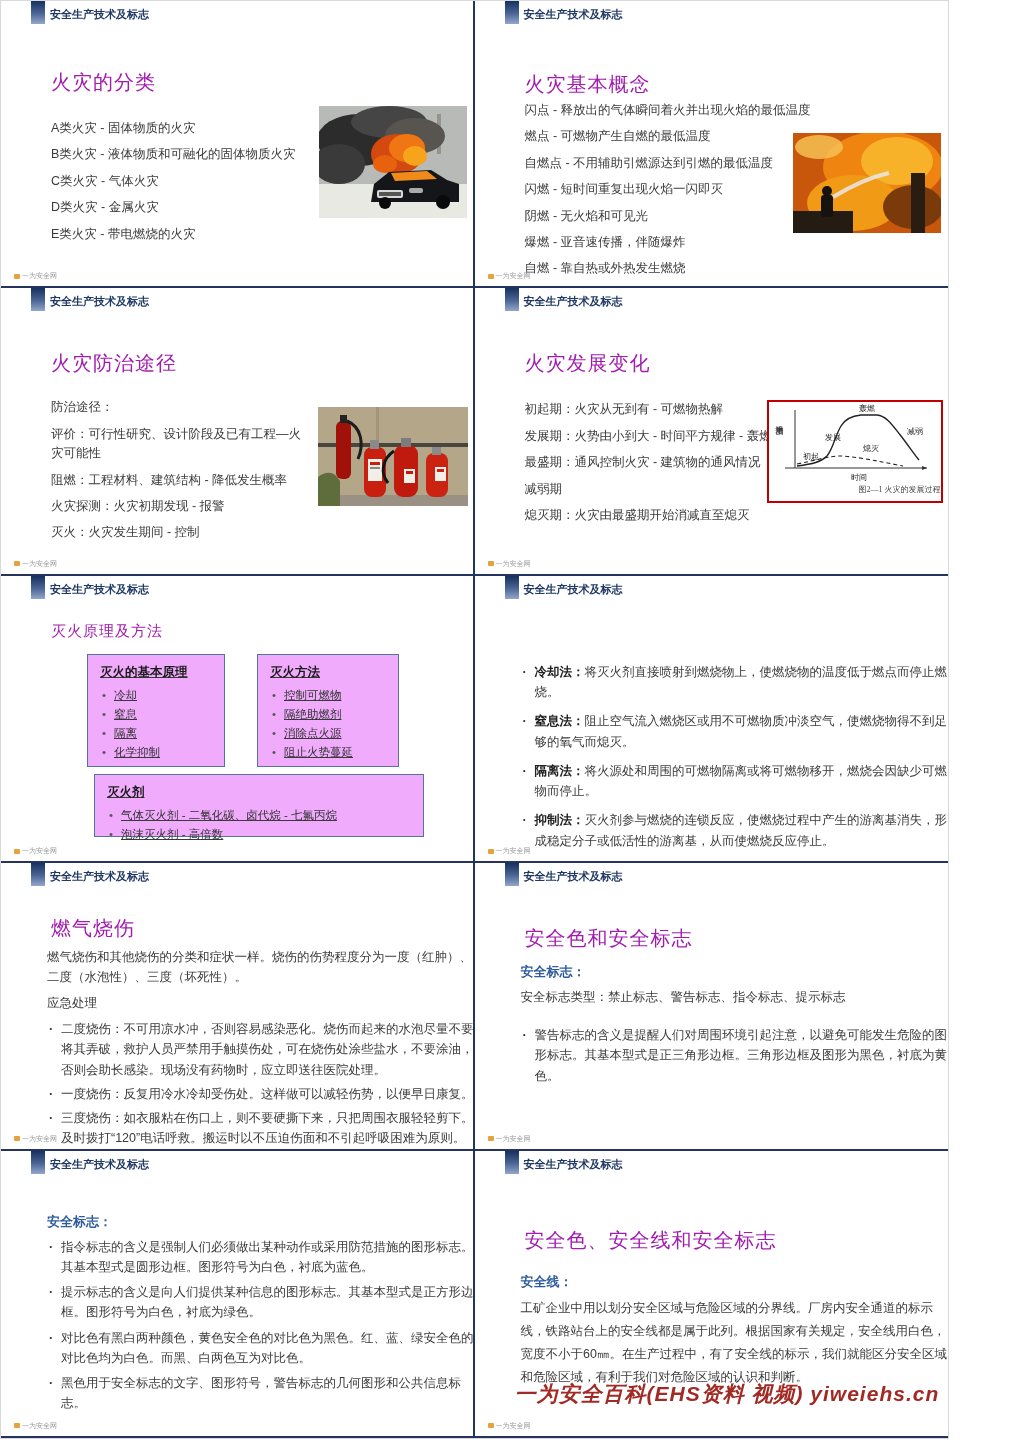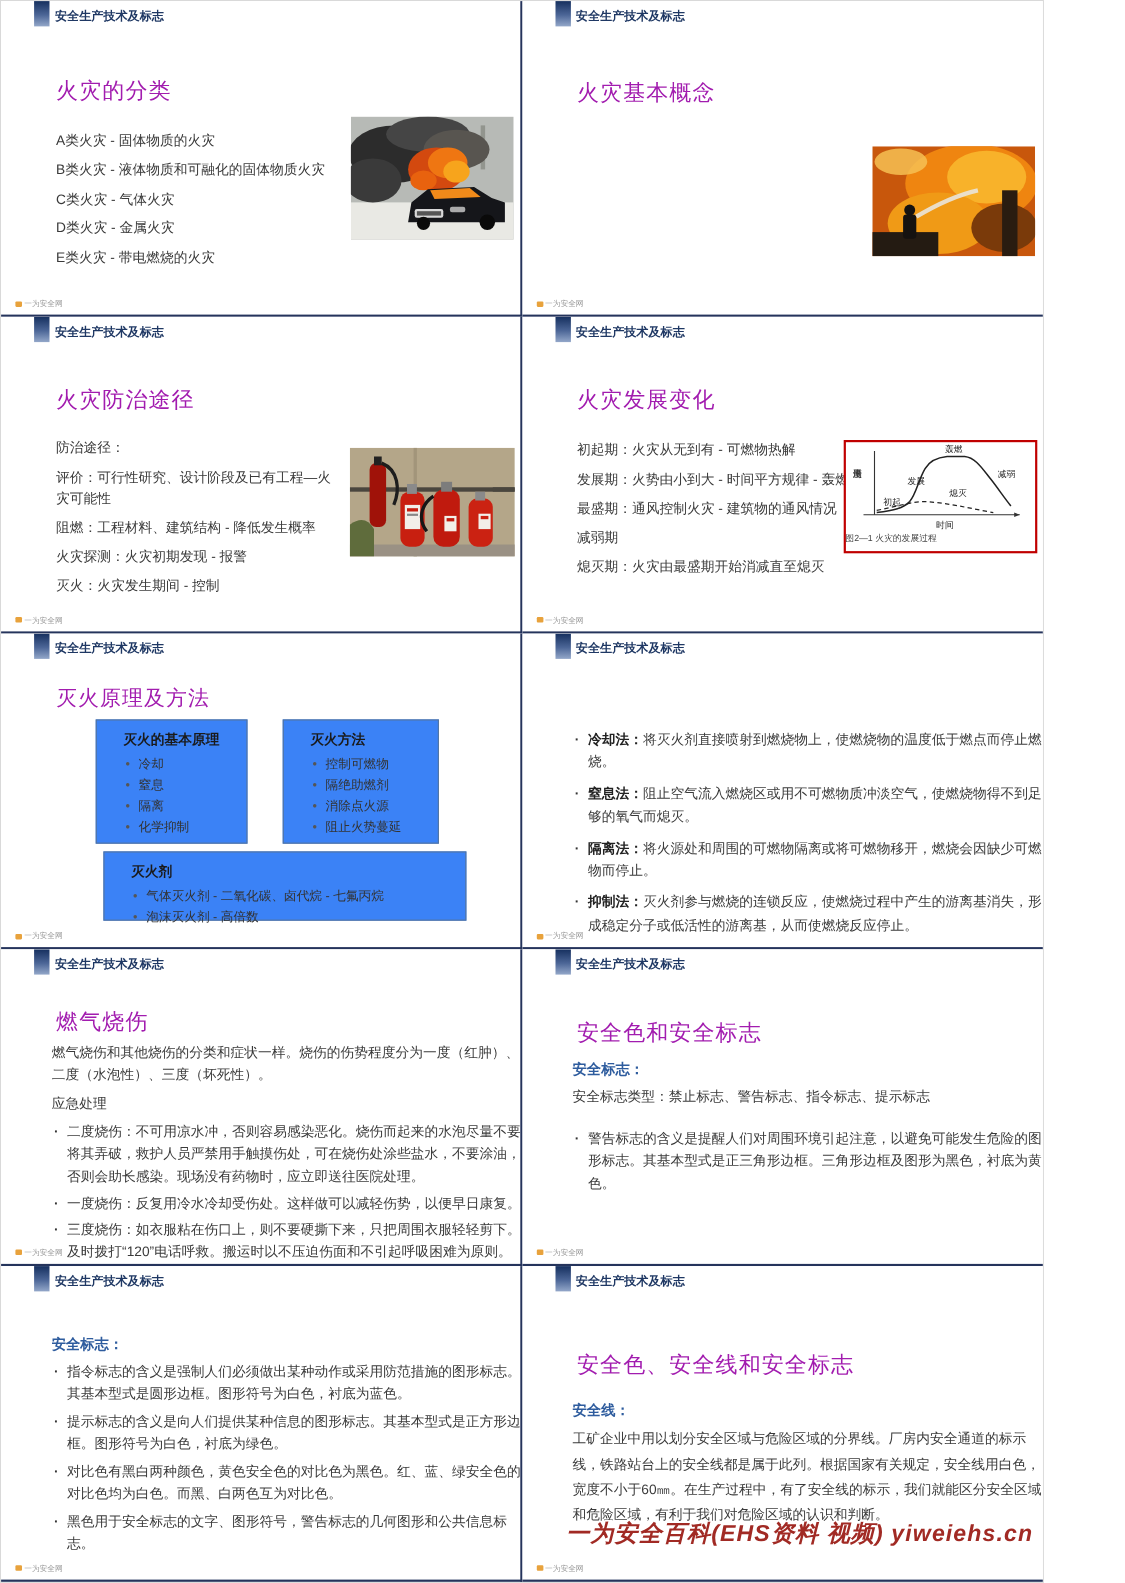--- a/index.html
+++ b/index.html
@@ -25,24 +25,24 @@
   .stitle{position:absolute;left:50px;font-size:20px;font-weight:normal;color:#a21caf;letter-spacing:1px;}
   .body-lines{position:absolute;left:50px;font-size:12.5px;color:#3a3a3a;}
   .body-lines p{margin:0 0 7px 0;line-height:1.55;}
 
   .img-abs{position:absolute;}
 
   
   .chartbox{position:absolute;left:292px;top:112px;width:176px;height:103px;
             border:2px solid #c00000;box-sizing:border-box;background:#fff;}
   .chartbox svg{display:block;}
-  .chart-caption{font-size:8px;color:#444;text-align:left;margin-top:-2px;}
-
-  
-  .obox{position:absolute;border:1.5px solid #54749e;box-sizing:border-box;padding:7px 24px;background:#3b82f6;}
+  .chart-caption{font-size:8px;color:#444;text-align:right;margin-top:-2px;font-family:Liberation Serif, serif;}
+
+  
+  .obox{position:absolute;border:1.5px solid #54749e;box-sizing:border-box;padding:7px 12px;background:#f0abfc;text-decoration:underline;}
   .obox h4{margin:2px 0 5px 0;font-size:12.5px;color:#1a1a1a;}
   .obox ul{margin:0;padding:0;list-style:none;font-size:11.5px;color:#333;}
   .obox li{line-height:19px;padding-left:14px;position:relative;}
   .obox li::before{content:"•";position:absolute;left:2px;color:#555;}
 
   
   .bul{position:relative;padding-left:14px;margin:0 0 9px 0;line-height:1.62;}
   .bul::before{content:"·";position:absolute;left:2px;font-weight:bold;color:#333;}
   .bul b{color:#222;}
 
@@ -92,20 +92,29 @@
     <div class="wm">
       <span class="wm-ico"></span>
       <span>一为安全网</span>
     </div>
   </div>
 
   <div class="slide">
     <div class="hblock"></div>
     <div class="htitle">安全生产技术及标志</div>
     <div class="stitle" style="top:70px">火灾基本概念</div>
+    <div class="body-lines" style="top:100px;width:300px">
+      <p>闪点 - 释放出的气体瞬间着火并出现火焰的最低温度</p>
+      <p>燃点 - 可燃物产生自燃的最低温度</p>
+      <p>自燃点 - 不用辅助引燃源达到引燃的最低温度</p>
+      <p>闪燃 - 短时间重复出现火焰一闪即灭</p>
+      <p>阴燃 - 无火焰和可见光</p>
+      <p>爆燃 - 亚音速传播，伴随爆炸</p>
+      <p>自燃 - 靠自热或外热发生燃烧</p>
+    </div>
     <svg class="img-abs" style="left:318px;top:132px" width="148" height="100" viewBox="0 0 148 100">
       <rect width="148" height="100" fill="#c8570c"></rect>
       <ellipse cx="90" cy="34" rx="60" ry="36" fill="#ef8510"></ellipse>
       <ellipse cx="104" cy="28" rx="36" ry="24" fill="#f8b22a"></ellipse>
       <ellipse cx="60" cy="70" rx="46" ry="28" fill="#f09a16"></ellipse>
       <ellipse cx="120" cy="74" rx="30" ry="22" fill="#7a3a0a"></ellipse>
       <rect x="118" y="40" width="14" height="60" fill="#2a1c10"></rect>
       <rect x="0" y="78" width="60" height="22" fill="#241b12"></rect>
       <circle cx="34" cy="58" r="5" fill="#151210"></circle>
       <rect x="28" y="62" width="12" height="22" rx="3" fill="#151210"></rect>
@@ -191,21 +200,21 @@
     </div>
     <div class="wm">
       <span class="wm-ico"></span>
       <span>一为安全网</span>
     </div>
   </div>
 
   <div class="slide col-l">
     <div class="hblock"></div>
     <div class="htitle">安全生产技术及标志</div>
-    <div class="stitle" style="top:46px;font-size:19px">灭火原理及方法</div>
+    <div class="stitle" style="top:46px;font-size:15px">灭火原理及方法</div>
     <div class="obox" style="left:86px;top:78px;width:138px;height:113px">
       <h4>灭火的基本原理</h4>
       <ul>
         <li>冷却</li>
         <li>窒息</li>
         <li>隔离</li>
         <li>化学抑制</li>
       </ul>
     </div>
     <div class="obox" style="left:256px;top:78px;width:142px;height:113px">

